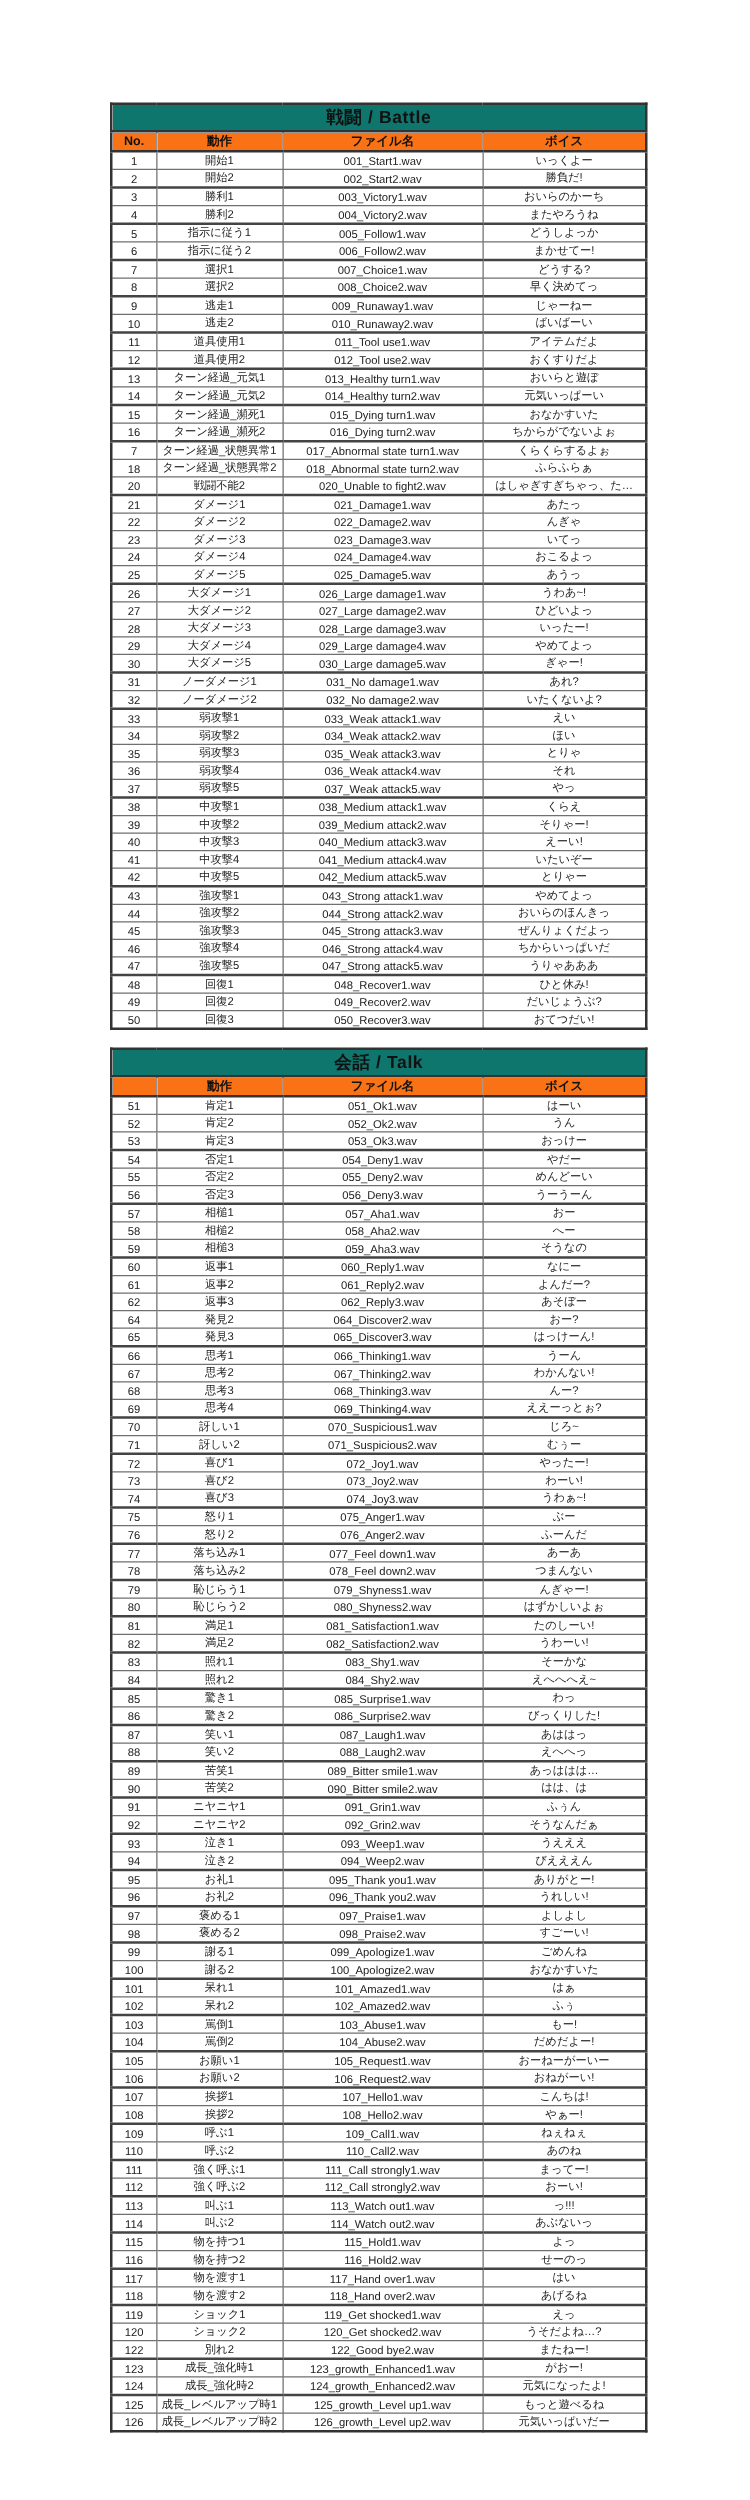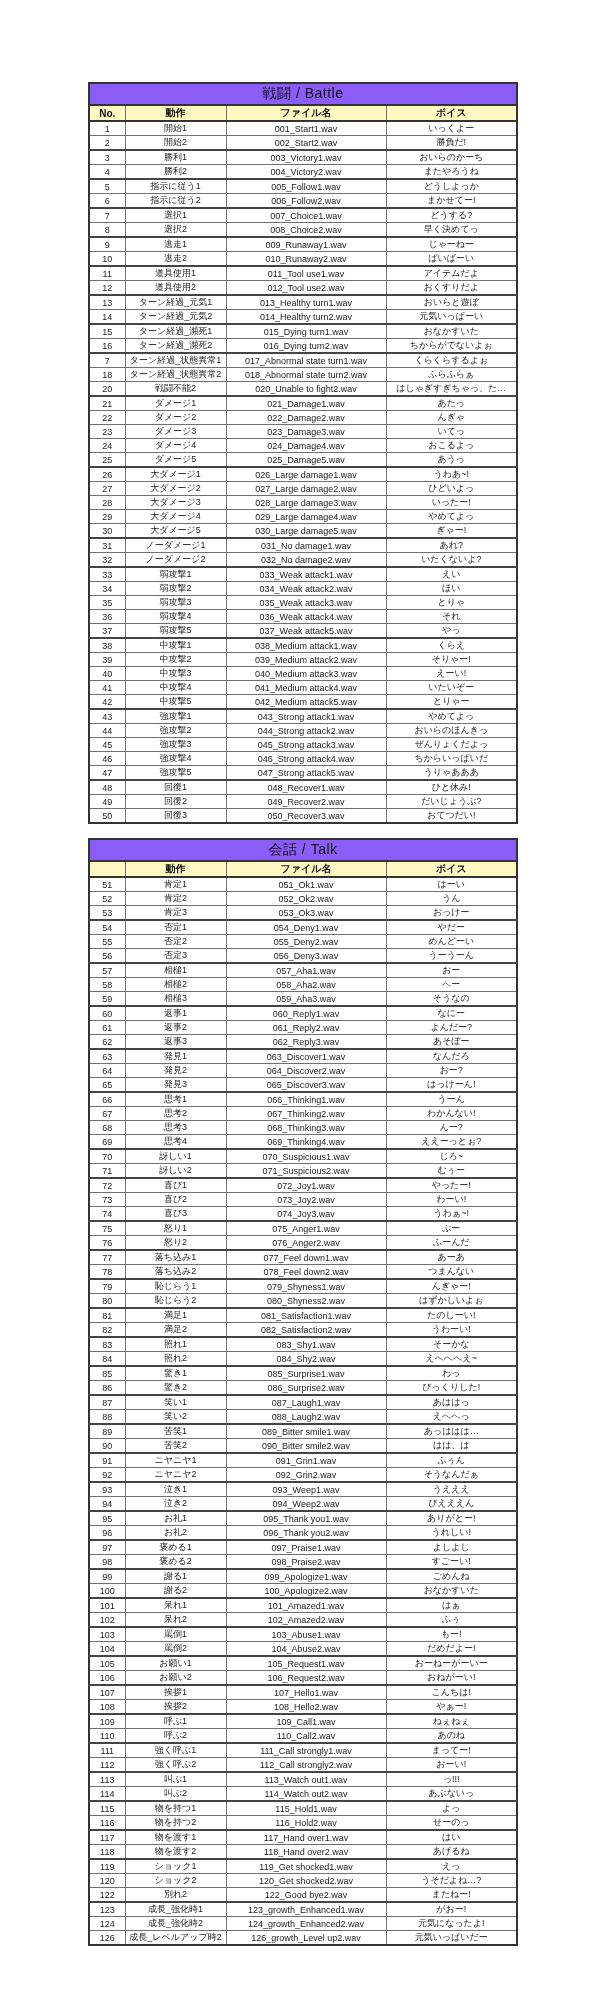--- a/index.html
+++ b/index.html
@@ -15,25 +15,25 @@
   }
   col.c-no{width:36px;}
   col.c-action{width:101px;}
   col.c-file{width:160px;}
   col.c-voice{width:131px;}
   th,td{
     border:1px solid #707070;text-align:center;vertical-align:middle;
     padding:0 2px;overflow:hidden;white-space:nowrap;
   }
   th.title{
-    background:#8b5cf6;font-size:14px;font-weight:normal;height:20px;
+    background:#0f766e;font-size:14px;font-weight:bold;height:20px;
     border-bottom:2px solid #333333;letter-spacing:0.5px;color:#111;
   }
   tr.header-row th{
-    background:#fef9c3;font-size:10px;font-weight:bold;height:14px;
+    background:#f97316;font-size:10px;font-weight:bold;height:14px;
     border-bottom:2px solid #333333;color:#111;
   }
   td{font-size:9px;height:13px;color:#222;}
   tr.group-start td{border-top:2px solid #444444;}
 </style>
 </head>
 <body>
 
 <div class="page">
 
@@ -437,26 +437,20 @@
           <td>返事2</td>
           <td>061_Reply2.wav</td>
           <td>よんだー?</td>
         </tr>
         <tr>
           <td>62</td>
           <td>返事3</td>
           <td>062_Reply3.wav</td>
           <td>あそぼー</td>
         </tr>
-        <tr class="group-start">
-          <td>63</td>
-          <td>発見1</td>
-          <td>063_Discover1.wav</td>
-          <td>なんだろ</td>
-        </tr>
         <tr>
           <td>64</td>
           <td>発見2</td>
           <td>064_Discover2.wav</td>
           <td>おー?</td>
         </tr>
         <tr>
           <td>65</td>
           <td>発見3</td>
           <td>065_Discover3.wav</td>
@@ -802,20 +796,26 @@
           <td>123</td>
           <td>成長_強化時1</td>
           <td>123_growth_Enhanced1.wav</td>
           <td>がおー!</td>
         </tr>
         <tr>
           <td>124</td>
           <td>成長_強化時2</td>
           <td>124_growth_Enhanced2.wav</td>
           <td>元気になったよ!</td>
+        </tr>
+        <tr class="group-start">
+          <td>125</td>
+          <td>成長_レベルアップ時1</td>
+          <td>125_growth_Level up1.wav</td>
+          <td>もっと遊べるね</td>
         </tr>
         <tr>
           <td>126</td>
           <td>成長_レベルアップ時2</td>
           <td>126_growth_Level up2.wav</td>
           <td>元気いっぱいだー</td>
         </tr>
       </tbody>
   </table>
 

